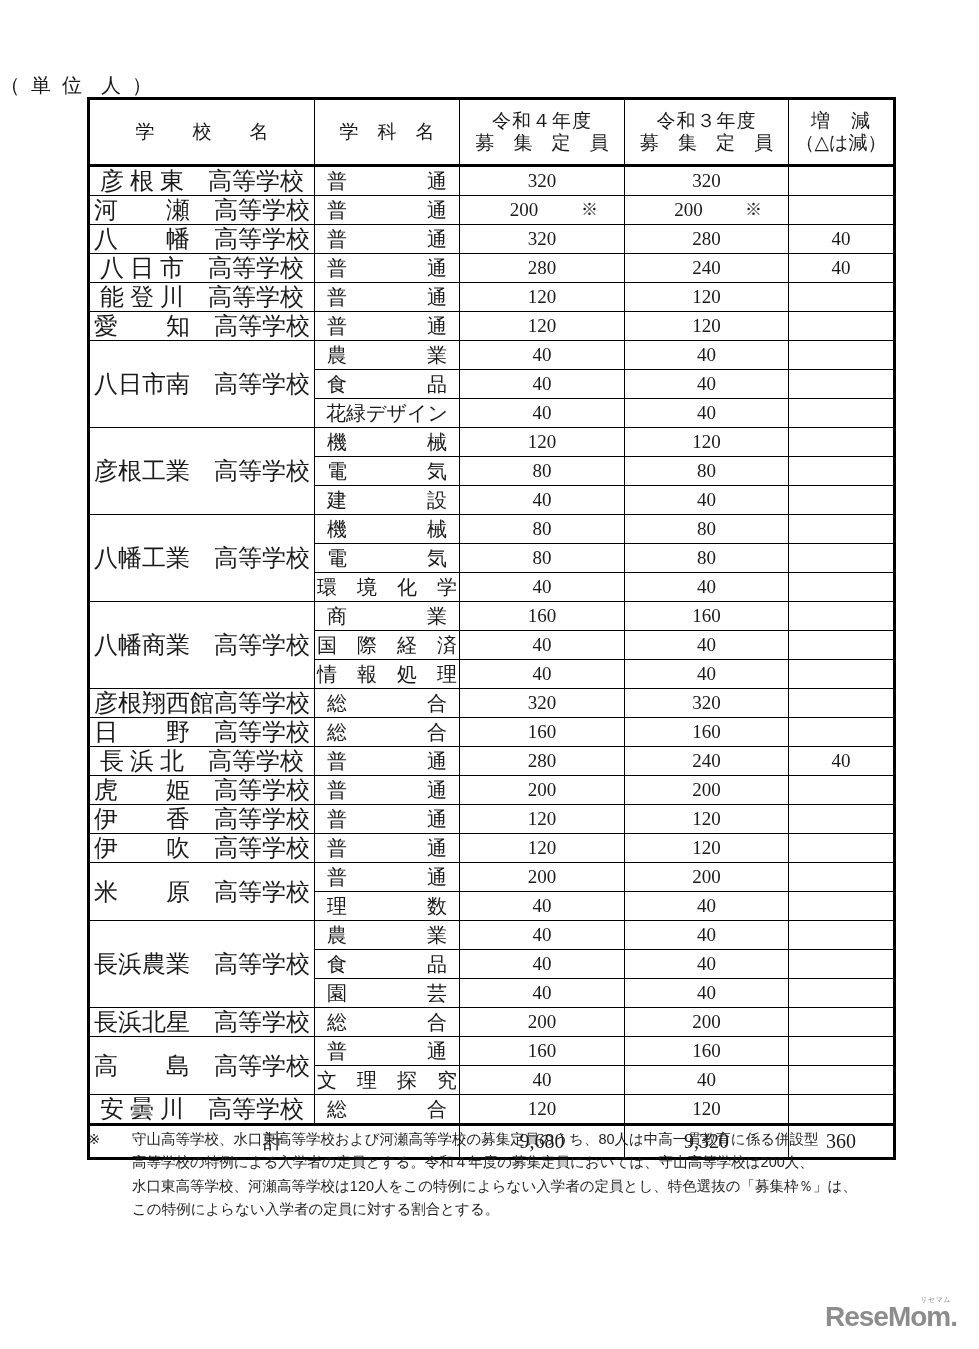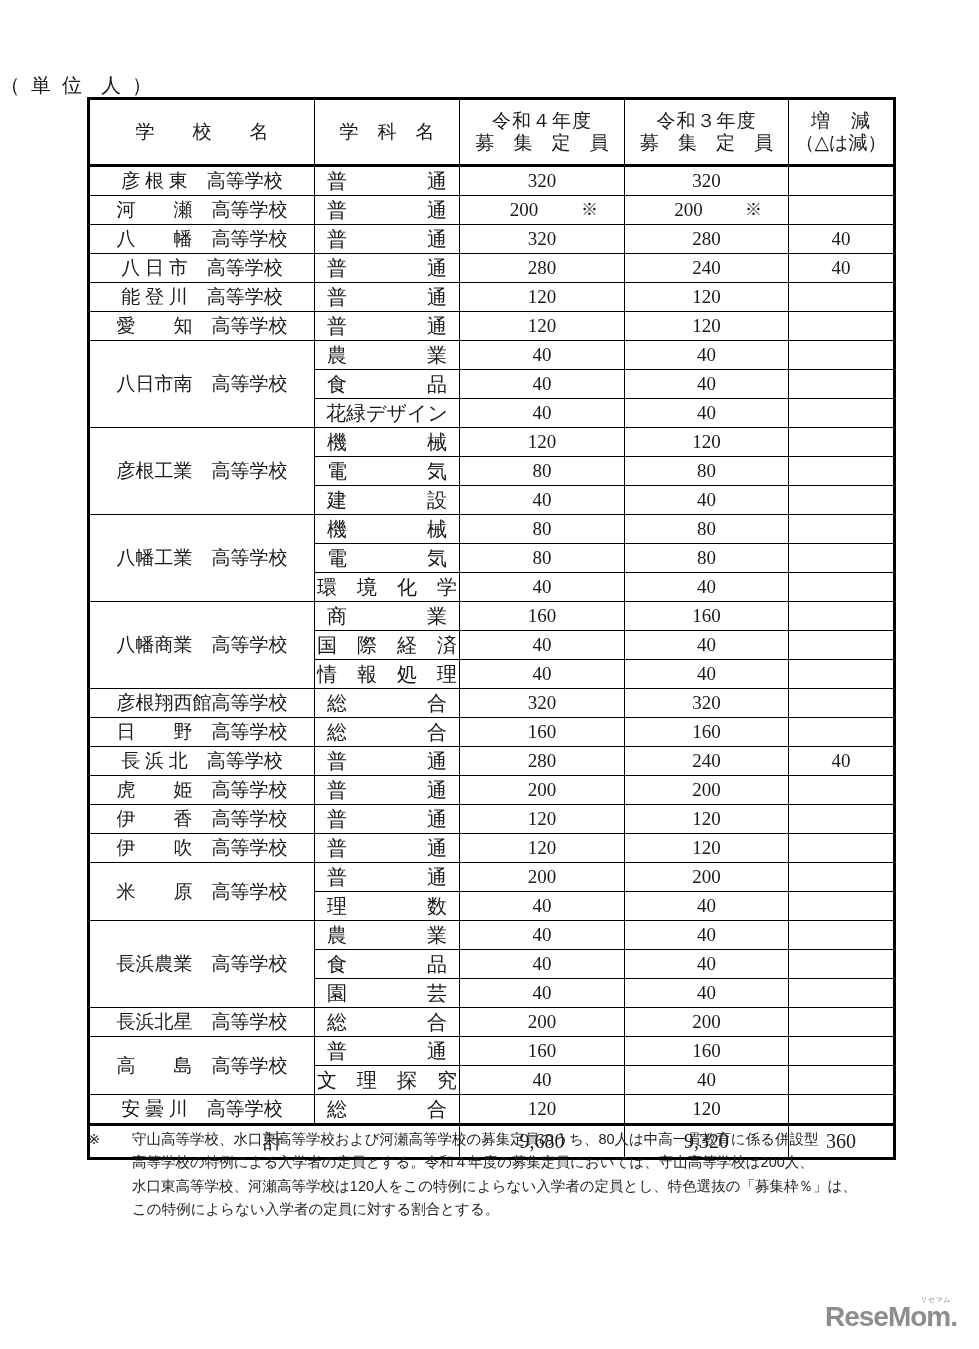--- a/index.html
+++ b/index.html
@@ -80,21 +80,21 @@
   .hdr-l2b { display:block; letter-spacing: 0px; }
 
   tbody td {
     height: 28px;
     font-size: 19px;
     line-height: 28px;
   }
 
   
   td.school {
-    font-size: 19px;
+    font-size: 24px;
     white-space: pre;
   }
   td.subject {
     font-size: 20px;
     white-space: pre;
   }
 
   
   td.num {
     font-size: 19px;

